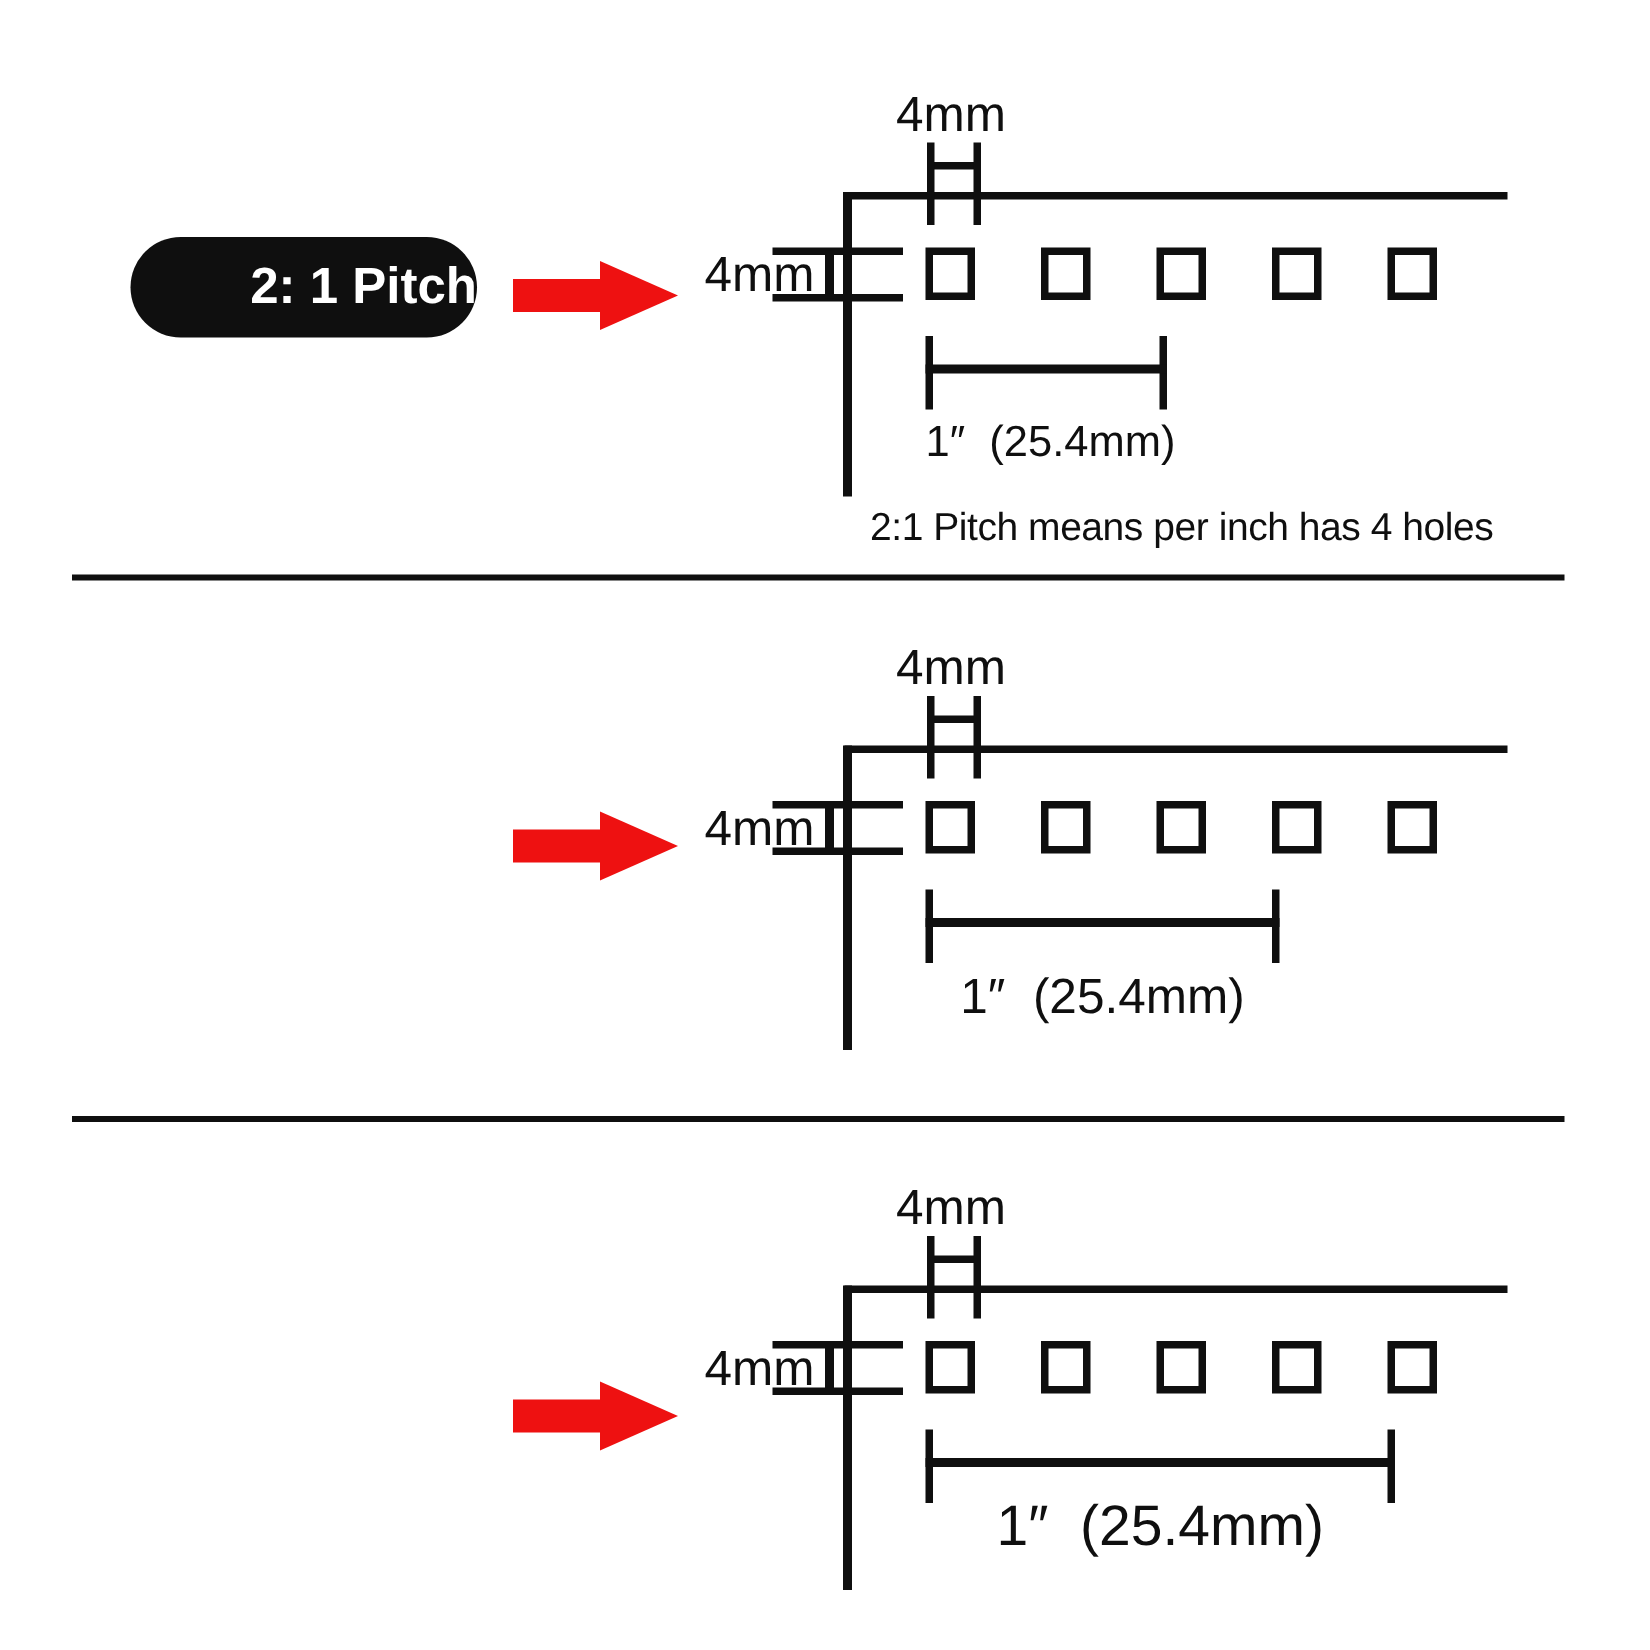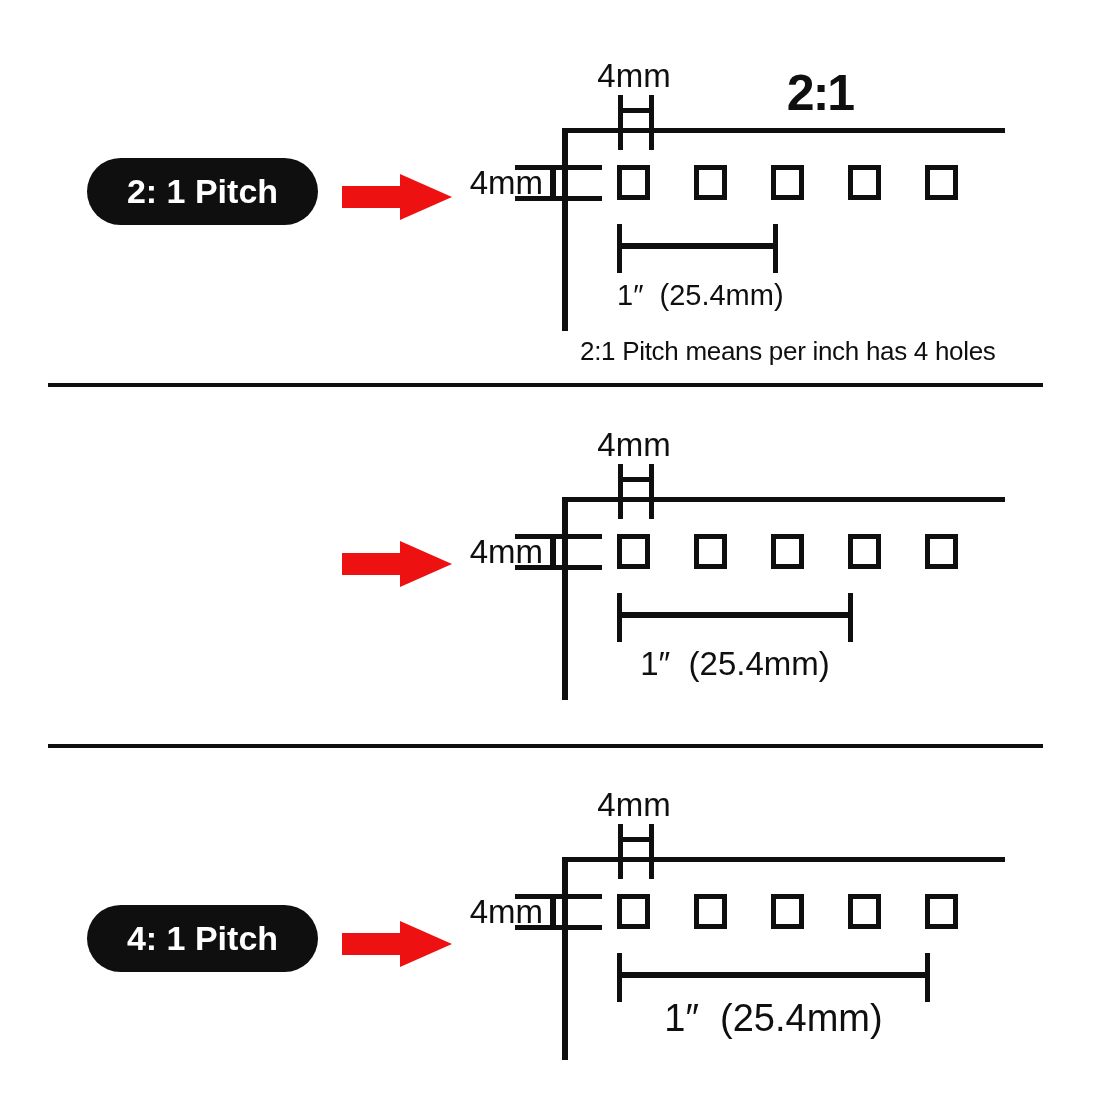--- a/index.html
+++ b/index.html
@@ -15,21 +15,21 @@
     font-family:"Liberation Sans","DejaVu Sans",sans-serif;
     color:var(--ink);
   }
   .section{position:absolute;inset:0;}
   .line{position:absolute;background:var(--ink);}
 
   
   .pill{
     position:absolute;left:87px;top:var(--pill-top);
     width:231px;height:67px;background:var(--ink);
-    border-radius:34px;display:flex;align-items:center;justify-content:center;
+    border-radius:34px;display:flex;align-items:center;justify-content:flex-end;
   }
   .pill-text{color:#ffffff;font-size:34px;font-weight:bold;white-space:pre;}
 
   
   .arrow{position:absolute;left:342px;top:calc(var(--pill-top) + 16px);width:110px;height:46px;}
   .arrow-shaft{position:absolute;left:0;top:12px;width:62px;height:22px;background:var(--red);}
   .arrow-head{
     position:absolute;left:58px;top:0;width:0;height:0;
     border-left:52px solid var(--red);
     border-top:23px solid transparent;
@@ -99,21 +99,20 @@
     <div class="h-label">4mm</div>
     <div class="hb-top line"></div>
     <div class="hb-bot line"></div>
     <div class="hb-tick line"></div>
     <div class="strip-top line"></div>
     <div class="strip-left line"></div>
     <div class="w-label">4mm</div>
     <div class="wb-bar line"></div>
     <div class="wb-tick-l line"></div>
     <div class="wb-tick-r line"></div>
-    <div class="ratio">2:1</div>
     <div class="hole hole-1"></div>
     <div class="hole hole-2"></div>
     <div class="hole hole-3"></div>
     <div class="hole hole-4"></div>
     <div class="hole hole-5"></div>
     <div class="ib-tick-l line"></div>
     <div class="ib-tick-r line"></div>
     <div class="ib-bar line"></div>
     <div class="inch-label">1″  (25.4mm)</div>
     <div class="caption">2:1 Pitch means per inch has 4 holes</div>
@@ -143,23 +142,20 @@
     <div class="hole hole-5"></div>
     <div class="ib-tick-l line"></div>
     <div class="ib-tick-r line"></div>
     <div class="ib-bar line"></div>
     <div class="inch-label">1″  (25.4mm)</div>
   </div>
 
   <div class="divider divider-2"></div>
 
   <div class="section" style="--y0:857px; --pill-top:905px; --ibw:313px; --inch-fs:38px; --inch-top:141px;">
-    <div class="pill">
-      <span class="pill-text">4: 1 Pitch</span>
-    </div>
     <div class="arrow">
       <div class="arrow-shaft"></div>
       <div class="arrow-head"></div>
     </div>
     <div class="h-label">4mm</div>
     <div class="hb-top line"></div>
     <div class="hb-bot line"></div>
     <div class="hb-tick line"></div>
     <div class="strip-top line"></div>
     <div class="strip-left line"></div>

